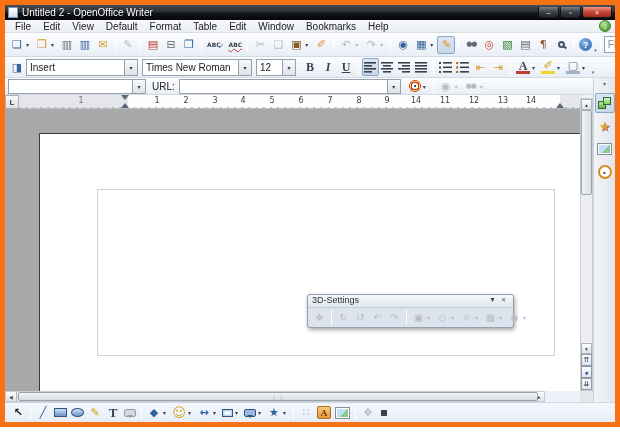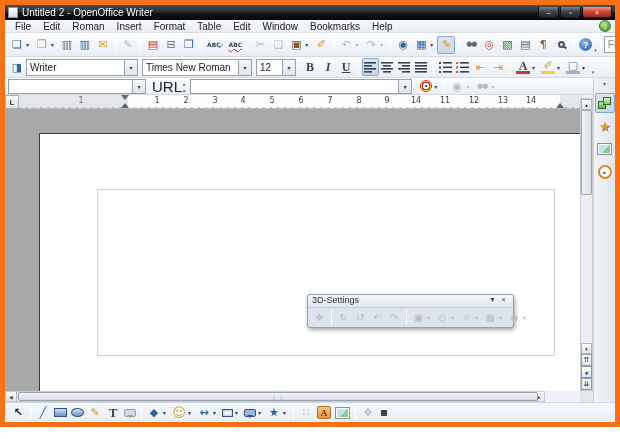--- a/index.html
+++ b/index.html
@@ -119,22 +119,22 @@
     <span class="winbtns">
       <span class="wbtn">–</span>
       <span class="wbtn">▫</span>
       <span class="wbtn close">×</span>
     </span>
   </div>
 
   <div class="menubar">
     <span class="menu-item">File</span>
     <span class="menu-item">Edit</span>
-    <span class="menu-item">Roman</span>
-    <span class="menu-item">Insert</span>
+    <span class="menu-item">View</span>
+    <span class="menu-item">Default</span>
     <span class="menu-item">Format</span>
     <span class="menu-item">Table</span>
     <span class="menu-item">Edit</span>
     <span class="menu-item">Window</span>
     <span class="menu-item">Bookmarks</span>
     <span class="menu-item">Help</span>
     <span class="update-ico">↓</span>
   </div>
 
   <div class="tb tb1">
@@ -247,21 +247,21 @@
 
     </span>
 
   </div>
 
   <div class="tb tb2">
     <span class="tbbtn">
         <span class="ic blu">◨</span>
       </span>
     <span class="combo" style="width:112px">
-      <span class="val">Writer</span>
+      <span class="val">Insert</span>
       <span class="cbtn">▾</span>
     </span>
     <span style="width:4px"></span>
     <span class="combo" style="width:110px">
       <span class="val">Times New Roman</span>
       <span class="cbtn">▾</span>
     </span>
     <span style="width:4px"></span>
     <span class="combo" style="width:40px">
       <span class="val">12</span>
@@ -368,21 +368,21 @@
   </div>
 
   <div class="bodywrap">
 
     <div class="tb tb3" style="margin-right:22px">
       <span class="combo" style="width:138px;height:15px">
         <span class="val"></span>
         <span class="cbtn">▾</span>
       </span>
       <span style="width:6px"></span>
-      <span style="font-size:15px;color:#222">URL:</span>
+      <span style="font-size:10px;color:#222">URL:</span>
       <span style="width:4px"></span>
       <span class="combo" style="width:222px;height:15px">
         <input class="txtin" style="border: none; flex: 1 1 0%; width: 100%; height: 12px;" value="">
         <span class="cbtn">▾</span>
       </span>
       <span style="width:6px"></span>
       <span class="tbbtn">
           <span class="target"></span>
           <span class="dd">▾</span>
         </span>

